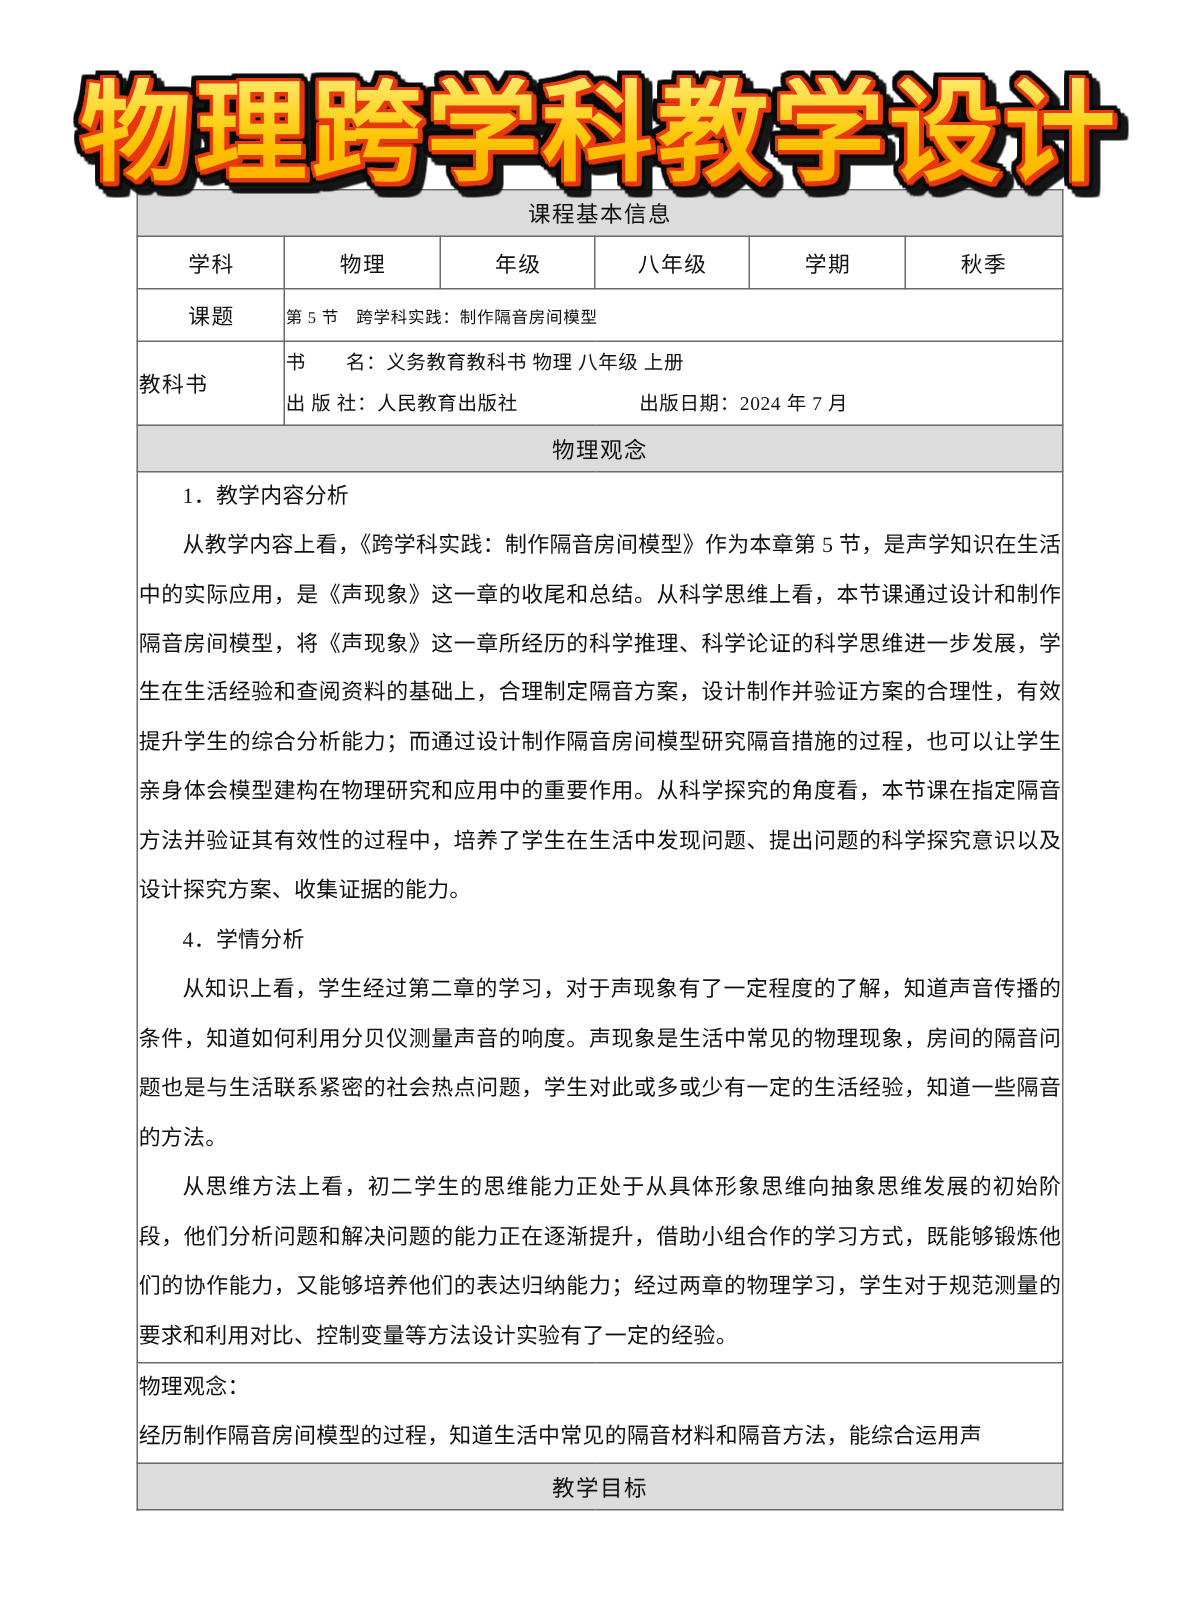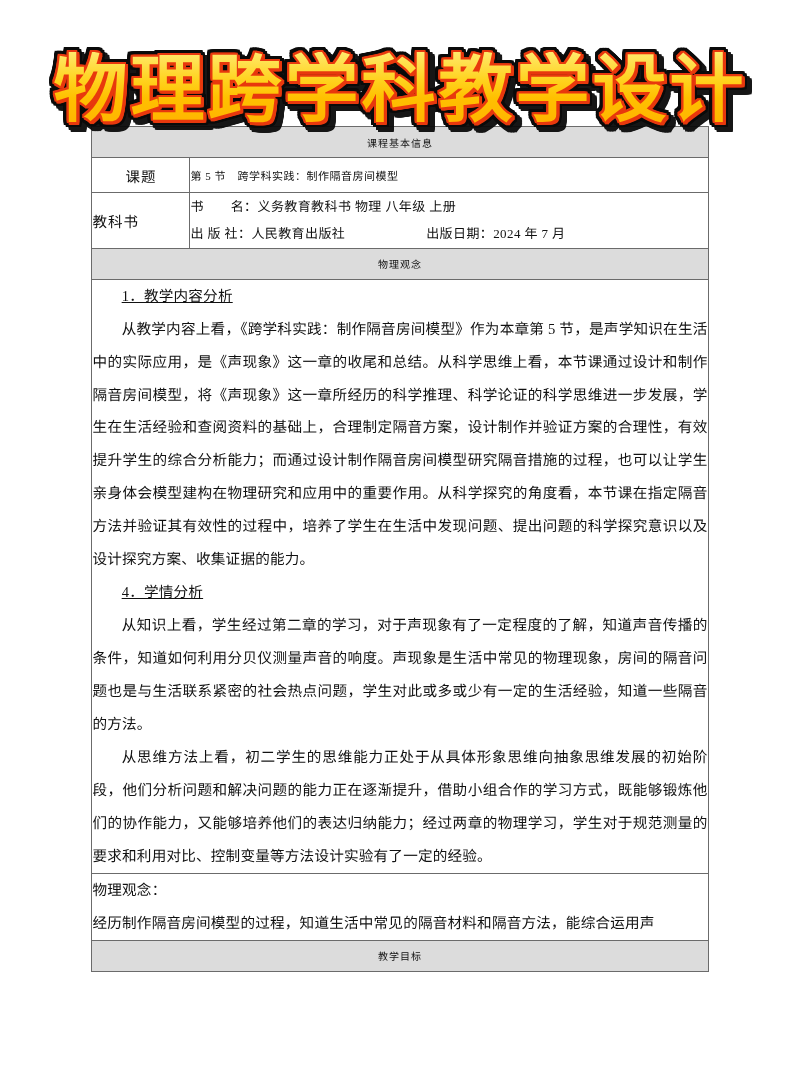--- a/index.html
+++ b/index.html
@@ -61,21 +61,21 @@
   }
   .doc-table td {
     border: 1px solid #6b6b6b;
     padding: 0;
     vertical-align: middle;
   }
 
   .band {
     background: #dcdcdc;
     text-align: center;
-    font-size: 10px;
+    font-size: 15px;
     height: 30px;
     letter-spacing: 1px;
   }
 
   .info-cell {
     text-align: center;
     font-size: 14.5px;
     height: 34px;
     letter-spacing: 1px;
   }
@@ -113,21 +113,20 @@
     text-align: justify;
     text-justify: inter-ideograph;
     letter-spacing: 0.2px;
   }
   .prose-cell p {
     margin: 0;
     text-indent: 2em;
   }
   .prose-cell p.heading {
     text-indent: 2em;
-    text-decoration: underline;
   }
 
   .goals-cell {
     padding: 10px 16px 10px 16px;
     font-size: 14.6px;
     line-height: 2.26;
     text-align: justify;
     text-justify: inter-ideograph;
     letter-spacing: 0.2px;
   }
@@ -151,20 +150,28 @@
     <col style="width:103px">
     <col style="width:104px">
     <col style="width:104px">
   </colgroup>
 
   <tbody>
       <tr>
     <td class="band" colspan="6">课程基本信息</td>
   </tr>
 
+  <tr>
+    <td class="info-cell">学科</td>
+    <td class="info-cell">物理</td>
+    <td class="info-cell">年级</td>
+    <td class="info-cell">八年级</td>
+    <td class="info-cell">学期</td>
+    <td class="info-cell">秋季</td>
+  </tr>
 
   <tr>
     <td class="info-cell">课题</td>
     <td class="topic-cell" colspan="5">第 5 节　跨学科实践：制作隔音房间模型</td>
   </tr>
 
   <tr>
     <td class="book-label">教科书</td>
     <td class="book-body" colspan="5">
       <div class="book-line"><span>书　　名：</span><span>义务教育教科书 物理 八年级 上册</span></div>

